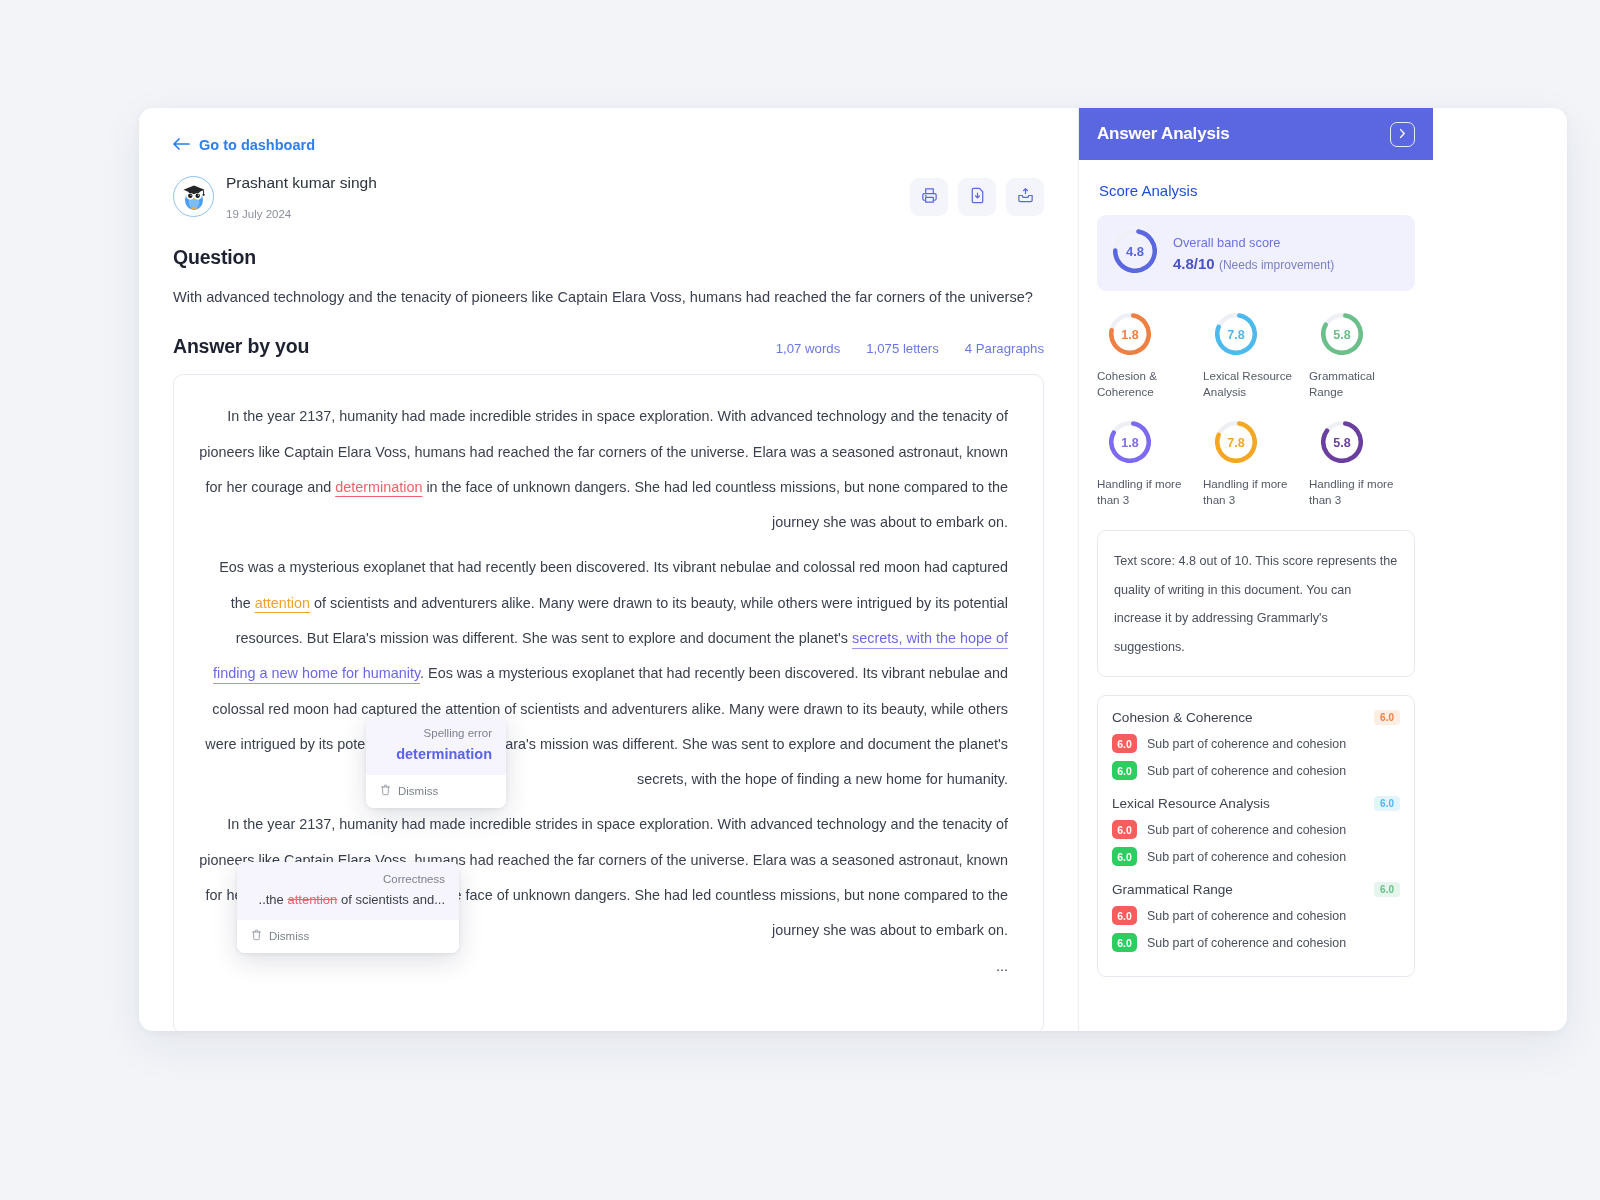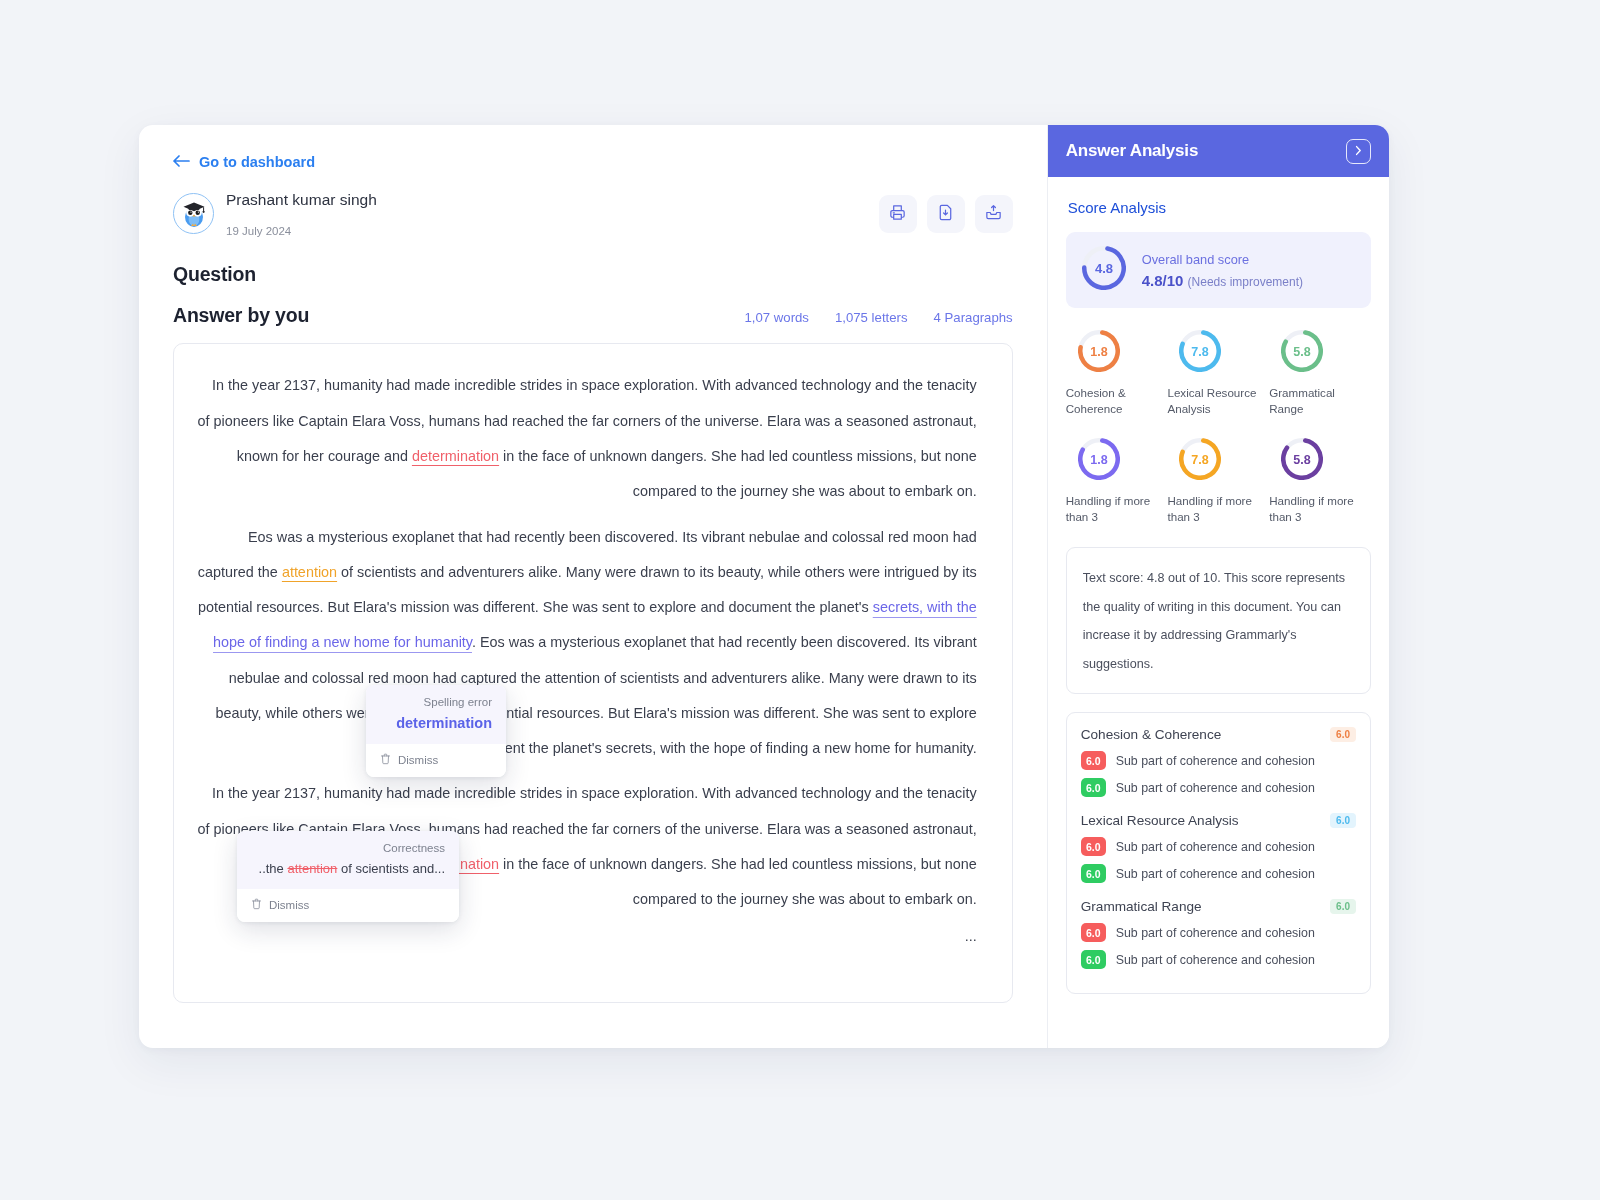--- a/index.html
+++ b/index.html
@@ -7,22 +7,22 @@
     width: 1600px; height: 1200px;
     background: #f2f4f8;
     font-family: "Liberation Sans", sans-serif;
     -webkit-font-smoothing: antialiased;
   }
   .page { position: relative; width: 1600px; height: 1200px; }
 
   
   .card {
     position: absolute;
-    left: 139px; top: 125px;
-    width: 1250px; height: 923px;
+    left: 139px; top: 108px;
+    width: 1428px; height: 923px;
     background: #ffffff;
     border-radius: 14px;
     box-shadow: 0 14px 46px rgba(30,40,80,.07), 0 2px 8px rgba(30,40,80,.04);
     display: flex;
     overflow: hidden;
   }
   .left-pane {
     width: 939px;
     padding: 28px 34px 0 34px;
     position: relative;
@@ -230,20 +230,21 @@
             </svg>
           </span>
         </div>
         <div>
           <div class="author-name">Prashant kumar singh</div>
           <div class="author-date">19 July 2024</div>
         </div>
       </div>
 
       <div class="h-question">Question</div>
+      <div class="question-text">With advanced technology and the tenacity of pioneers like Captain Elara Voss, humans had reached the far corners of the universe?</div>
 
       <div class="answer-head">
         <div class="h-answer">Answer by you</div>
         <div class="stats">
           <span>1,07 words</span>
           <span>1,075 letters</span>
           <span>4 Paragraphs</span>
         </div>
       </div>
 

